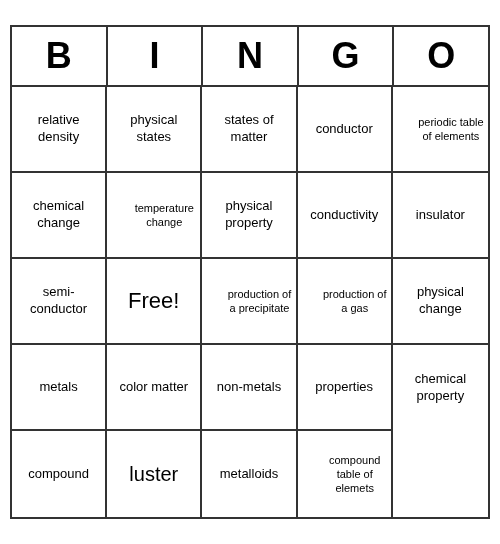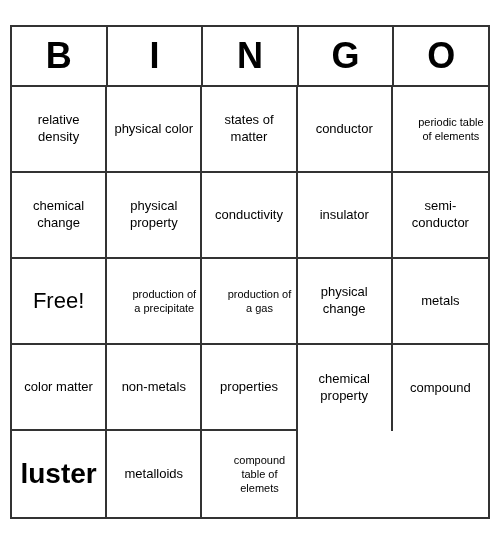--- a/index.html
+++ b/index.html
@@ -51,46 +51,47 @@
       border-right: none;
     }
     .bingo-grid .bingo-cell:nth-last-child(-n+5) {
       border-bottom: none;
     }
     .bingo-cell.free {
       font-size: 22px;
       font-weight: normal;
     }
     .bingo-cell.large-text {
-      font-size: 28px;
-      font-weight: bold;
+      font-size: 20px;
+      font-weight: normal;
     }
     .bingo-cell.small-text {
       font-size: 11px;
       padding-left: 25px;
     }
   </style>
 </head>
 <body>
 
 <div class="bingo-card">
   <div class="bingo-header">
   <div class="bingo-header-cell">B</div>
       <div class="bingo-header-cell">I</div>
       <div class="bingo-header-cell">N</div>
       <div class="bingo-header-cell">G</div>
       <div class="bingo-header-cell">O</div>
     </div>
   <div class="bingo-grid">
   <div class="bingo-cell">relative density</div>
-      <div class="bingo-cell">physical color</div>
+      <div class="bingo-cell">physical states</div>
       <div class="bingo-cell">states of matter</div>
       <div class="bingo-cell">conductor</div>
       <div class="bingo-cell small-text">periodic table of elements</div>
       <div class="bingo-cell">chemical change</div>
+      <div class="bingo-cell small-text">temperature change</div>
       <div class="bingo-cell">physical property</div>
       <div class="bingo-cell">conductivity</div>
       <div class="bingo-cell">insulator</div>
       <div class="bingo-cell">semi-conductor</div>
       <div class="bingo-cell free">Free!</div>
       <div class="bingo-cell small-text">production of a precipitate</div>
       <div class="bingo-cell small-text">production of a gas</div>
       <div class="bingo-cell">physical change</div>
       <div class="bingo-cell">metals</div>
       <div class="bingo-cell">color matter</div>

